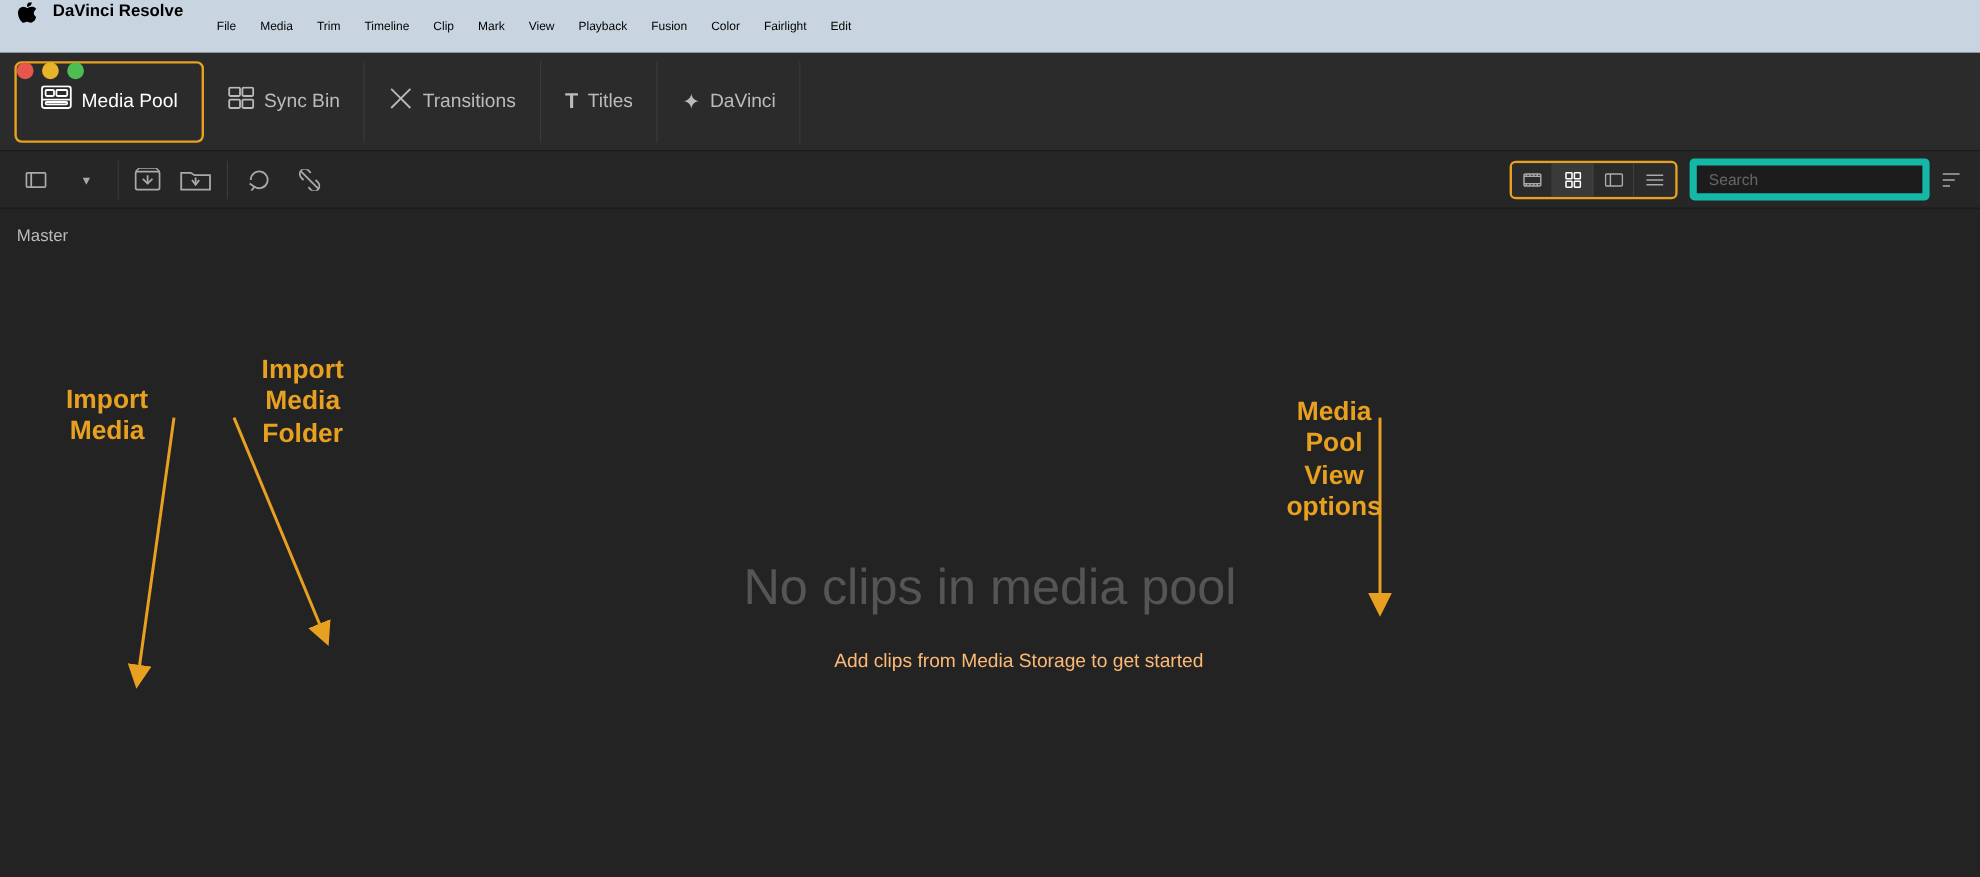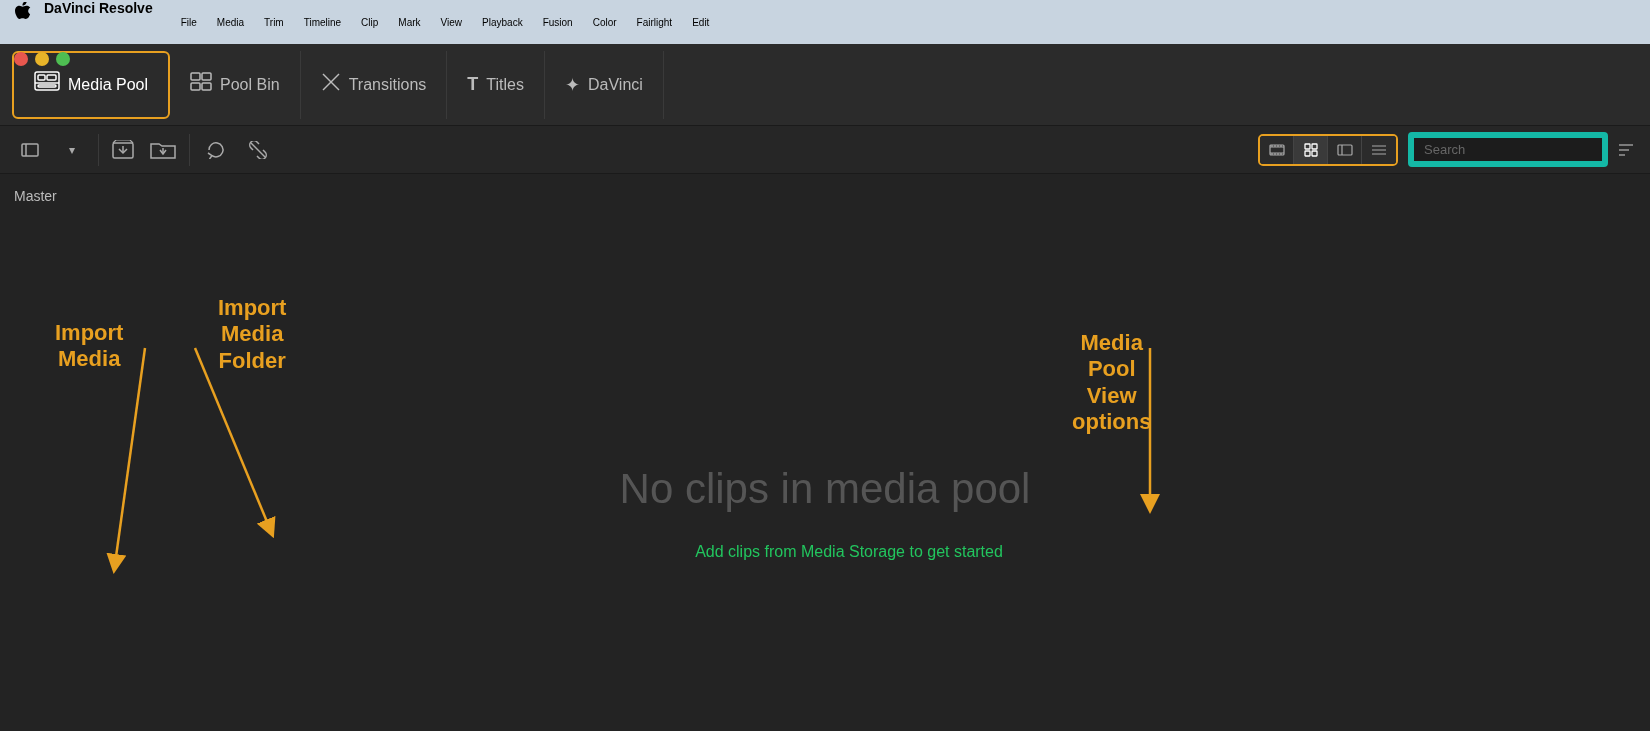--- a/index.html
+++ b/index.html
@@ -169,21 +169,21 @@
 
     .no-clips-text {
       font-size: 42px;
       color: #555;
       margin-top: 120px;
       font-weight: 300;
     }
 
     .add-clips-text {
       font-size: 16px;
-      color: #22c55e;
+      color: #fdba74;
       margin-top: 40px;
       margin-left: 48px;
     }
 
     
     .annotation {
       position: absolute;
       pointer-events: none;
     }
 
@@ -264,21 +264,21 @@
 
     <div class="panel-tab">
       <span class="tab-icon">
         <svg width="22" height="20" viewBox="0 0 22 20" fill="none" stroke="#bbb" stroke-width="1.5">
           <rect x="1" y="1" width="9" height="7" rx="1"></rect>
           <rect x="12" y="1" width="9" height="7" rx="1"></rect>
           <rect x="1" y="11" width="9" height="7" rx="1"></rect>
           <rect x="12" y="11" width="9" height="7" rx="1"></rect>
         </svg>
       </span>
-      <span>Pool Bin</span>
+      <span>Sync Bin</span>
     </div>
 
     <div class="panel-tab">
       <span class="tab-icon">
         <svg width="20" height="20" viewBox="0 0 20 20" fill="none" stroke="#bbb" stroke-width="1.5">
           <line x1="2" y1="2" x2="18" y2="18"></line>
           <line x1="18" y1="2" x2="2" y2="18"></line>
         </svg>
       </span>
       <span>Transitions</span>

